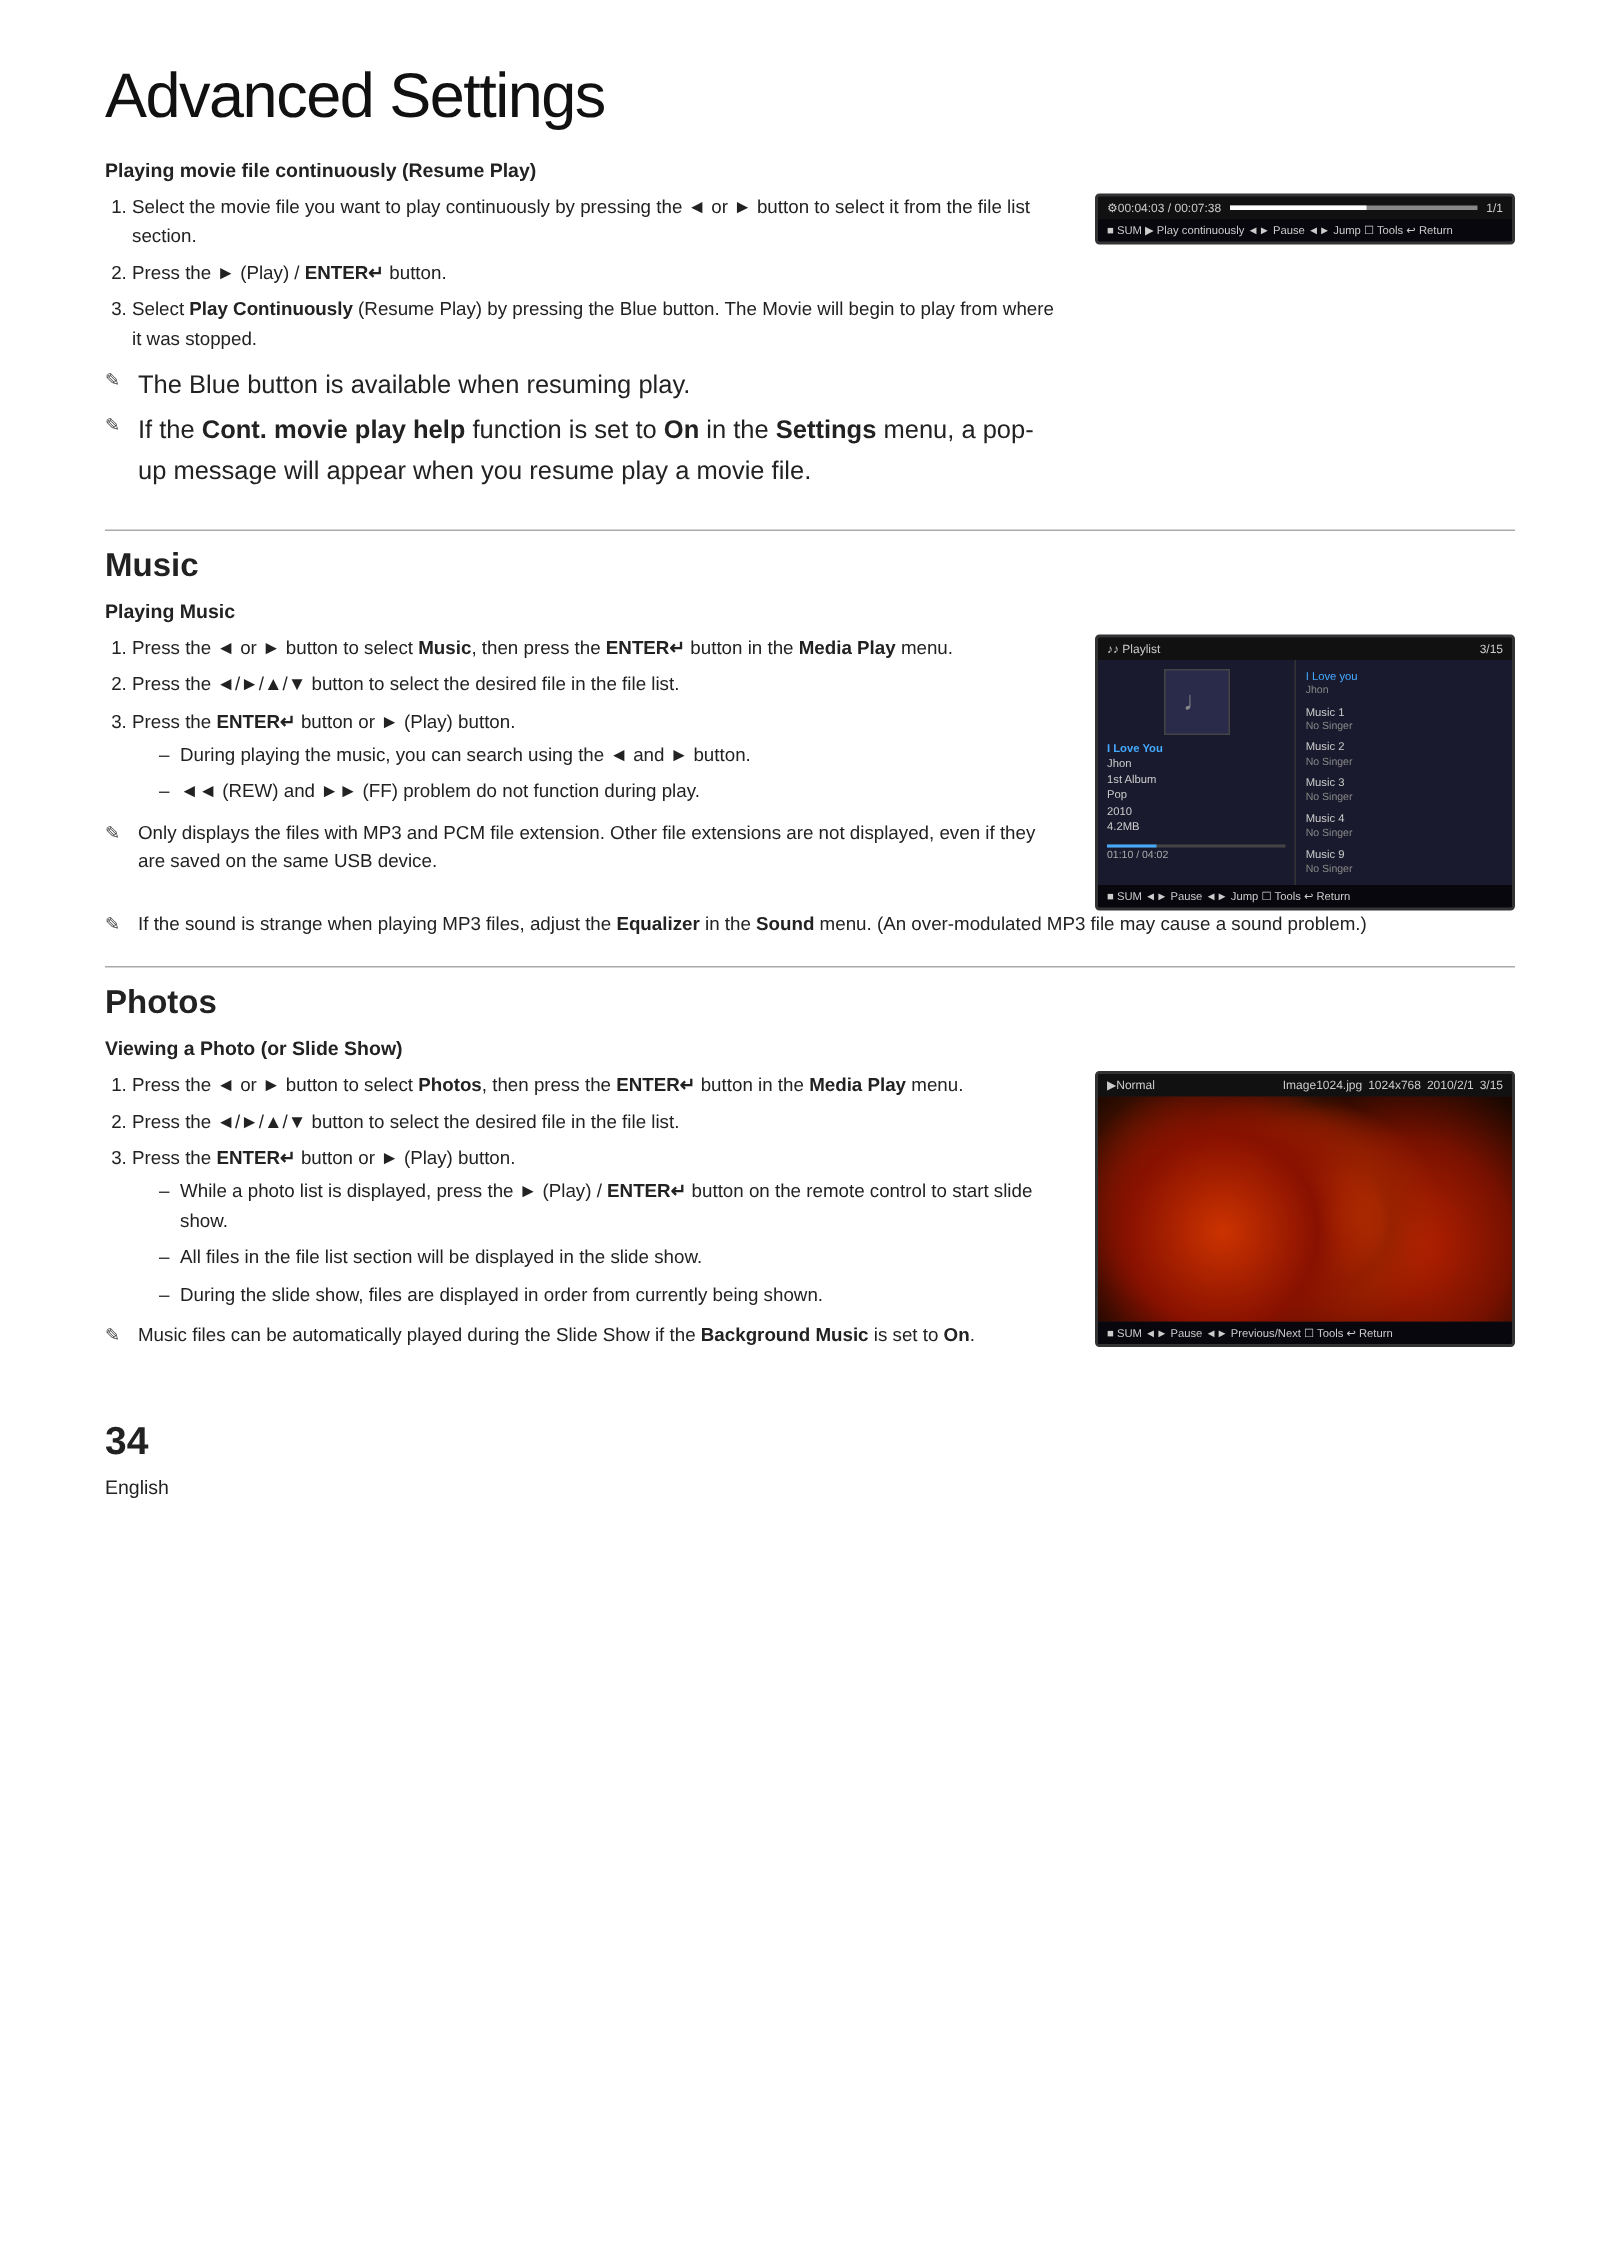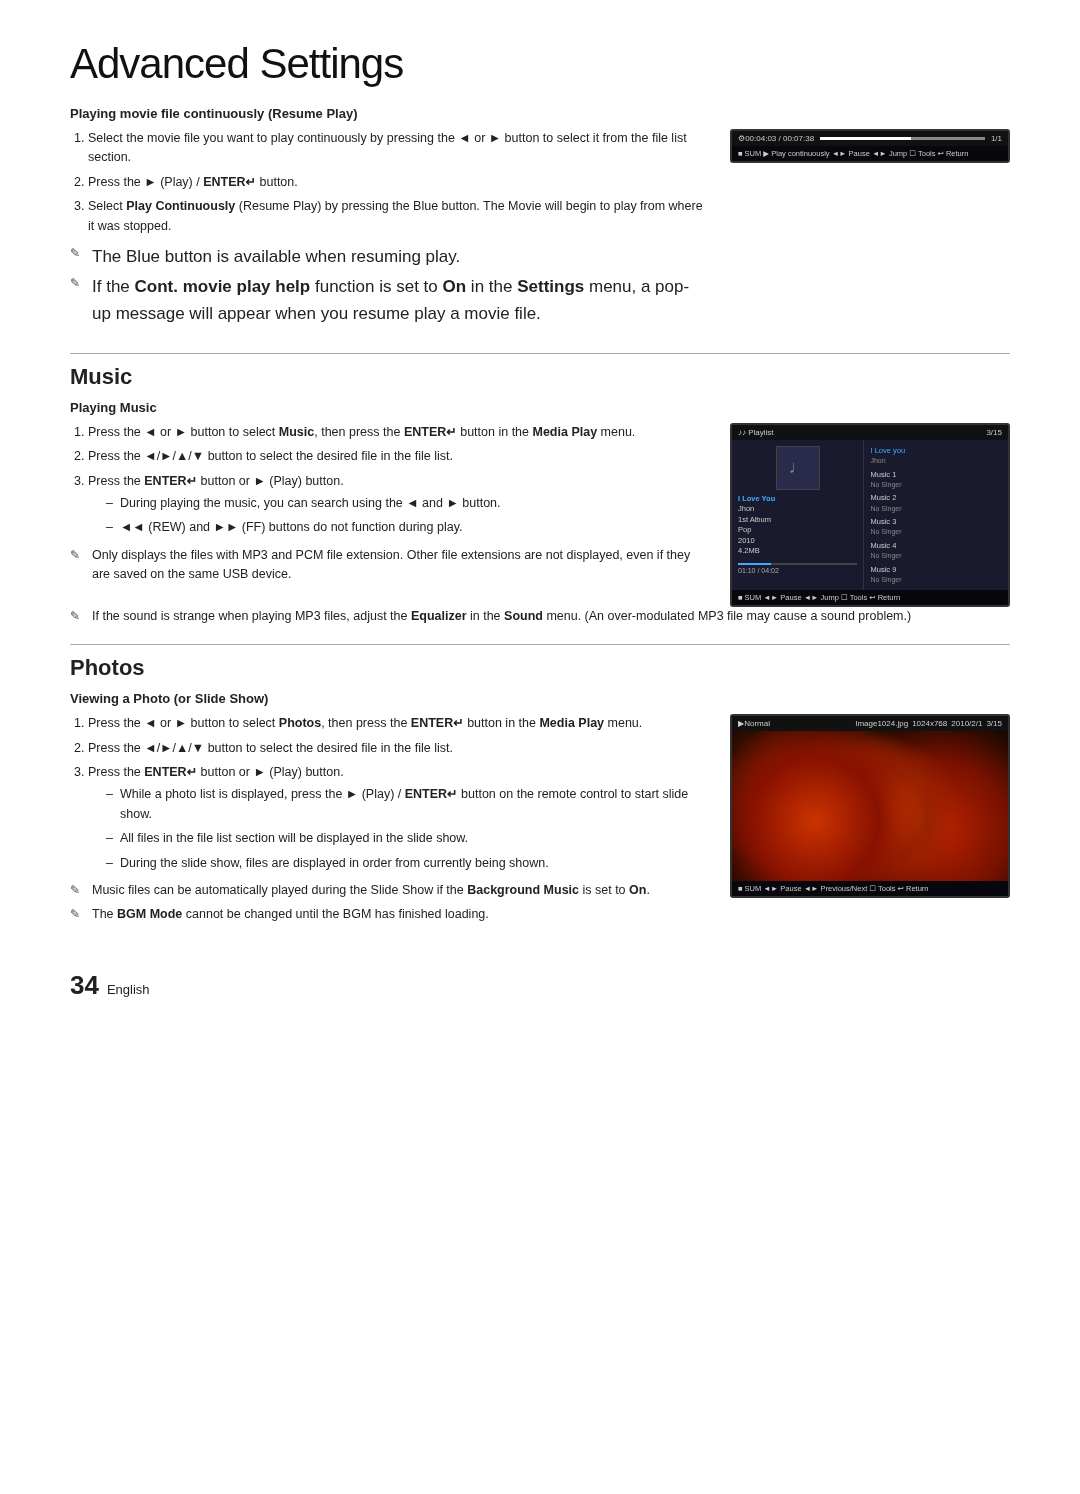--- a/index.html
+++ b/index.html
@@ -219,20 +219,21 @@
         radial-gradient(circle at 45% 40%, #cc2200 0%, #882200 20%, transparent 40%),
         radial-gradient(circle at 20% 40%, #992200 0%, transparent 35%);
       background-color: #1a0800;
     }
 
     .page-footer {
       margin-top: 40px;
       display: flex;
       align-items: baseline;
       gap: 8px;
+      flex-direction: column;
     }
     .page-number {
       font-size: 26px;
       font-weight: bold;
     }
     .page-lang {
       font-size: 13px;
     }
   </style>
 </head>
@@ -280,21 +281,21 @@
   <h3 class="subsection-title">Playing Music</h3>
 
   <div class="two-col">
     <div class="text-col">
       <ol class="steps">
         <li>Press the ◄ or ► button to select <b>Music</b>, then press the <b>ENTER↵</b> button in the <b>Media Play</b> menu.</li>
         <li>Press the ◄/►/▲/▼ button to select the desired file in the file list.</li>
         <li>Press the <b>ENTER↵</b> button or <b>►</b> (Play) button.
           <ul class="dash-list">
             <li>During playing the music, you can search using the ◄ and ► button.</li>
-            <li>◄◄ (REW) and ►► (FF) buttons do not function during play.</li>
+            <li>◄◄ (REW) and ►► (FF) problem do not function during play.</li>
           </ul>
         </li>
       </ol>
       <div class="note">Only displays the files with MP3 and PCM file extension. Other file extensions are not displayed, even if they are saved on the same USB device.</div>
     </div>
     <div class="image-col">
       <div class="screen-mockup">
         <div class="screen-top-bar">
           <span>♪</span>
           <span>♪ Playlist</span>
@@ -369,21 +370,20 @@
         <li>Press the ◄/►/▲/▼ button to select the desired file in the file list.</li>
         <li>Press the <b>ENTER↵</b> button or <b>►</b> (Play) button.
           <ul class="dash-list">
             <li>While a photo list is displayed, press the <b>►</b> (Play) / <b>ENTER↵</b> button on the remote control to start slide show.</li>
             <li>All files in the file list section will be displayed in the slide show.</li>
             <li>During the slide show, files are displayed in order from currently being shown.</li>
           </ul>
         </li>
       </ol>
       <div class="note">Music files can be automatically played during the Slide Show if the <b>Background Music</b> is set to <b>On</b>.</div>
-      <div class="note">The <b>BGM Mode</b> cannot be changed until the BGM has finished loading.</div>
     </div>
     <div class="image-col">
       <div class="screen-mockup">
         <div class="screen-top-bar">
           <span>▶Normal</span>
           <span style="flex:1"></span>
           <span>Image1024.jpg</span>
           <span style="margin:0 4px;">1024x768</span>
           <span>2010/2/1</span>
           <span style="margin-left:4px;">3/15</span>

